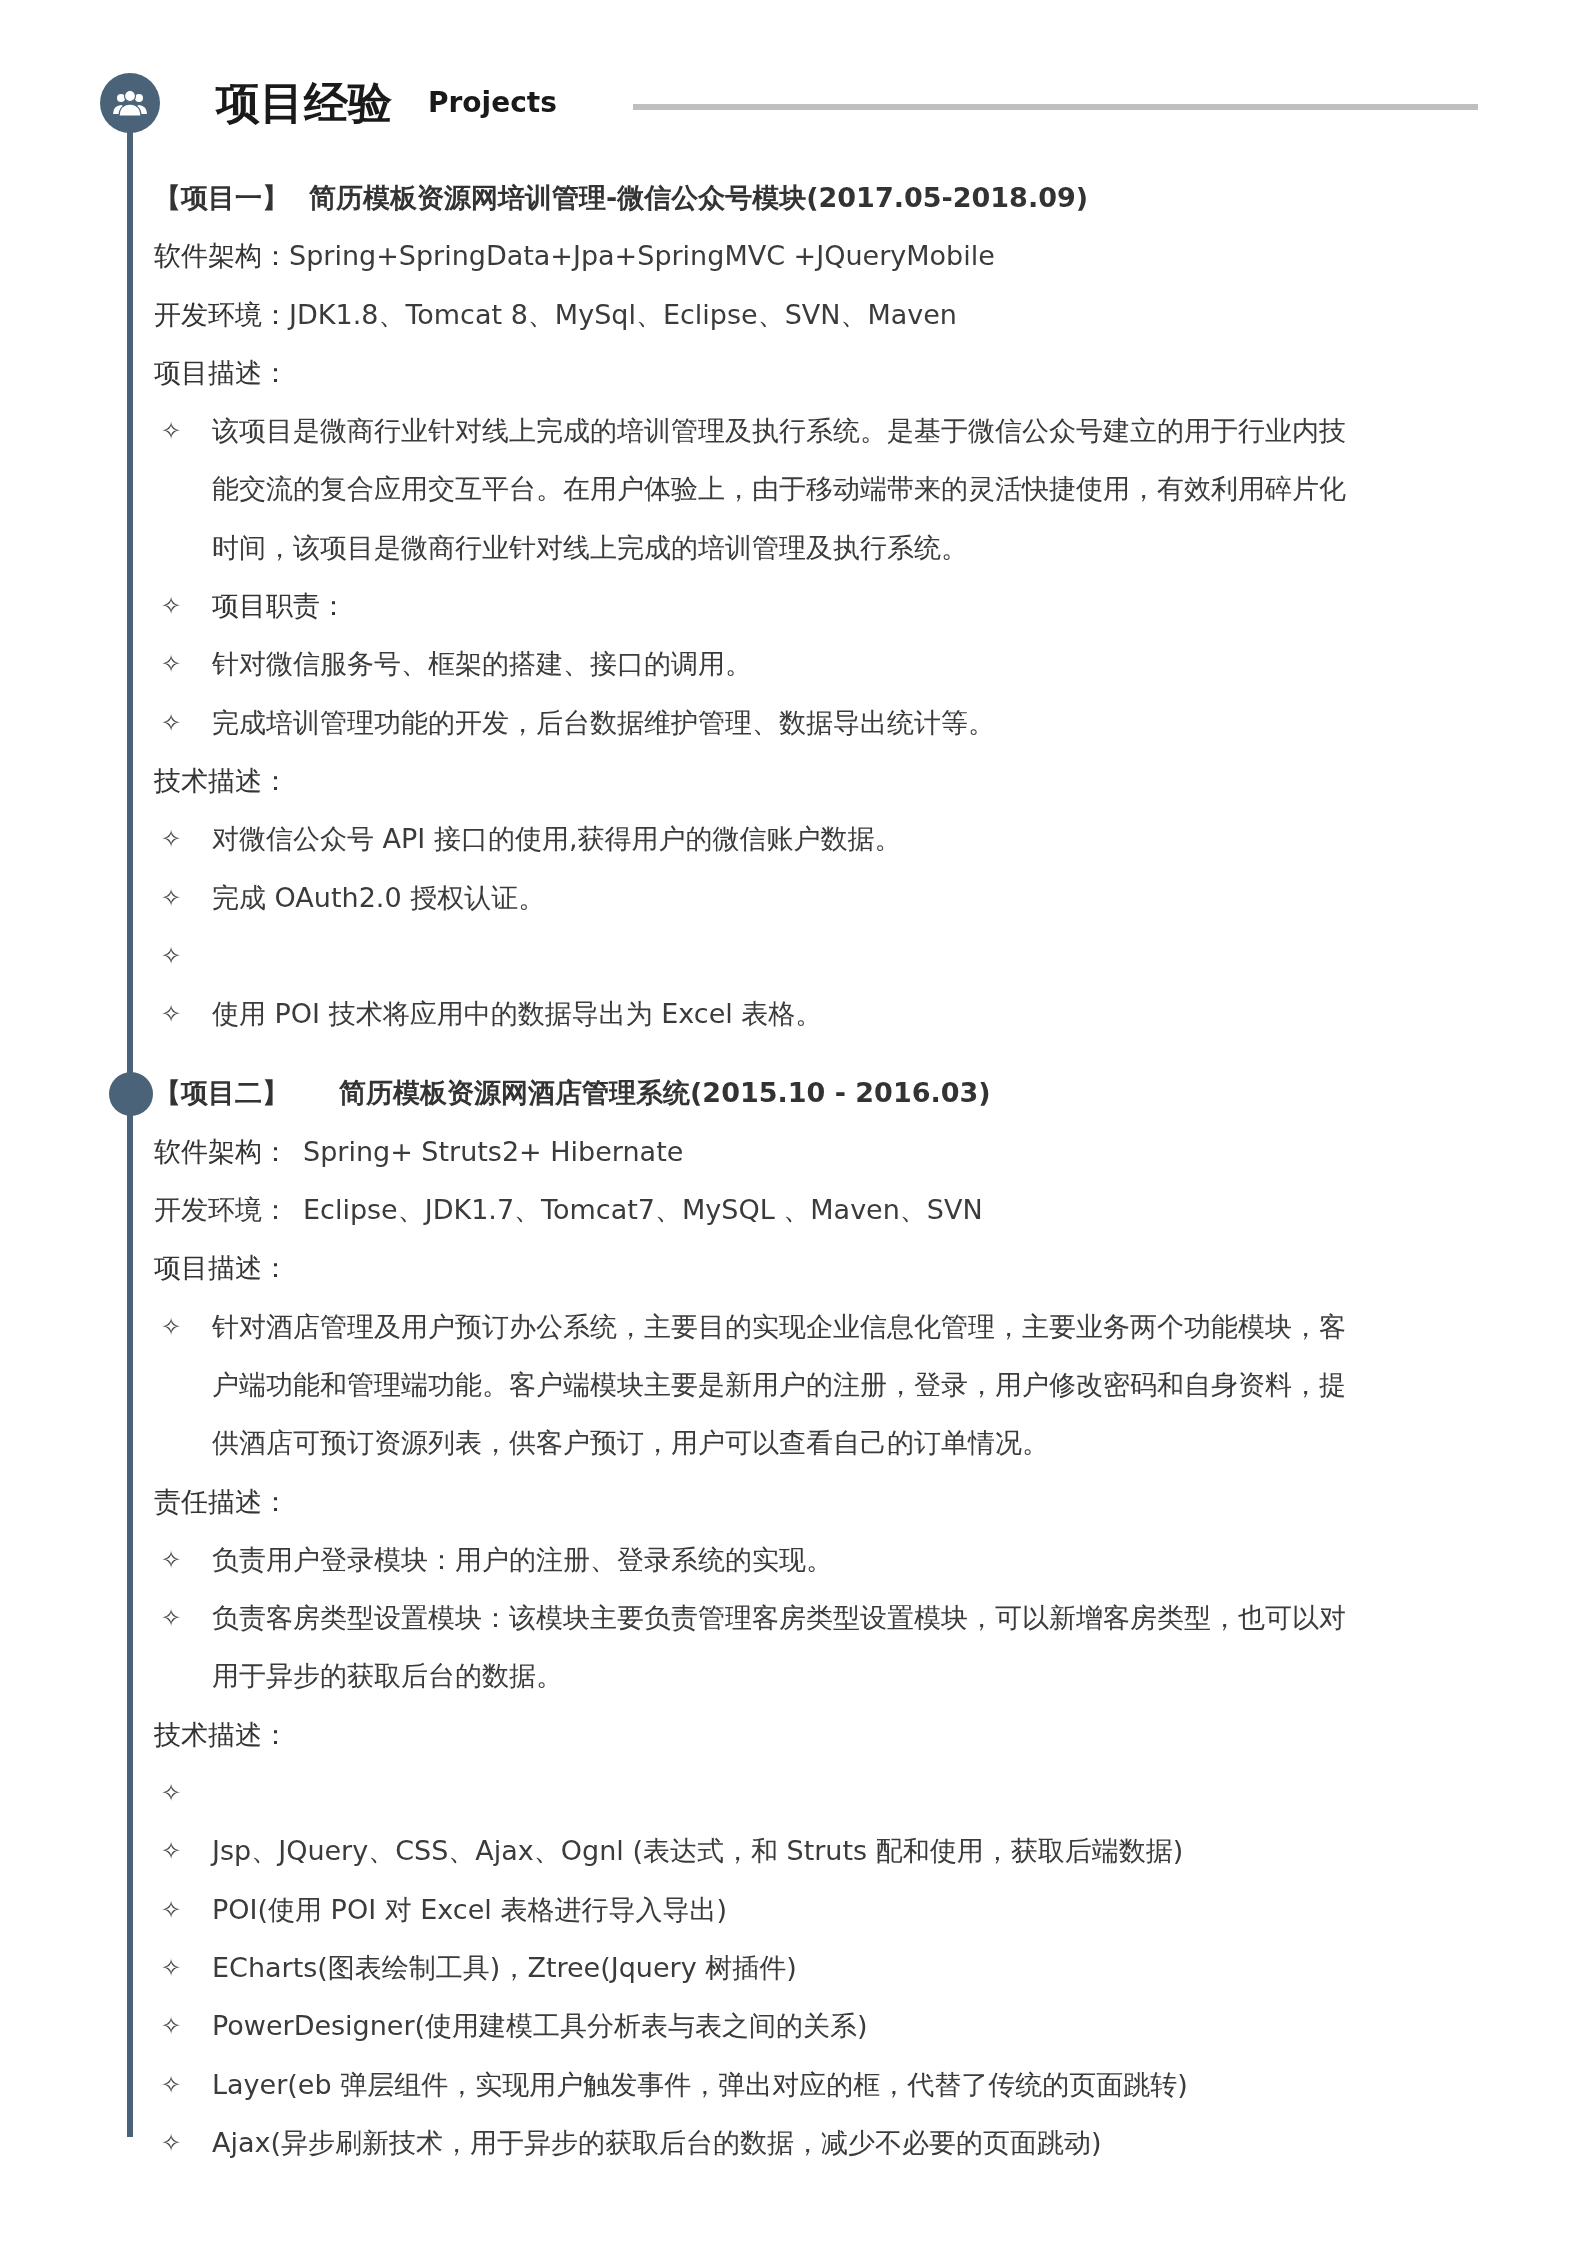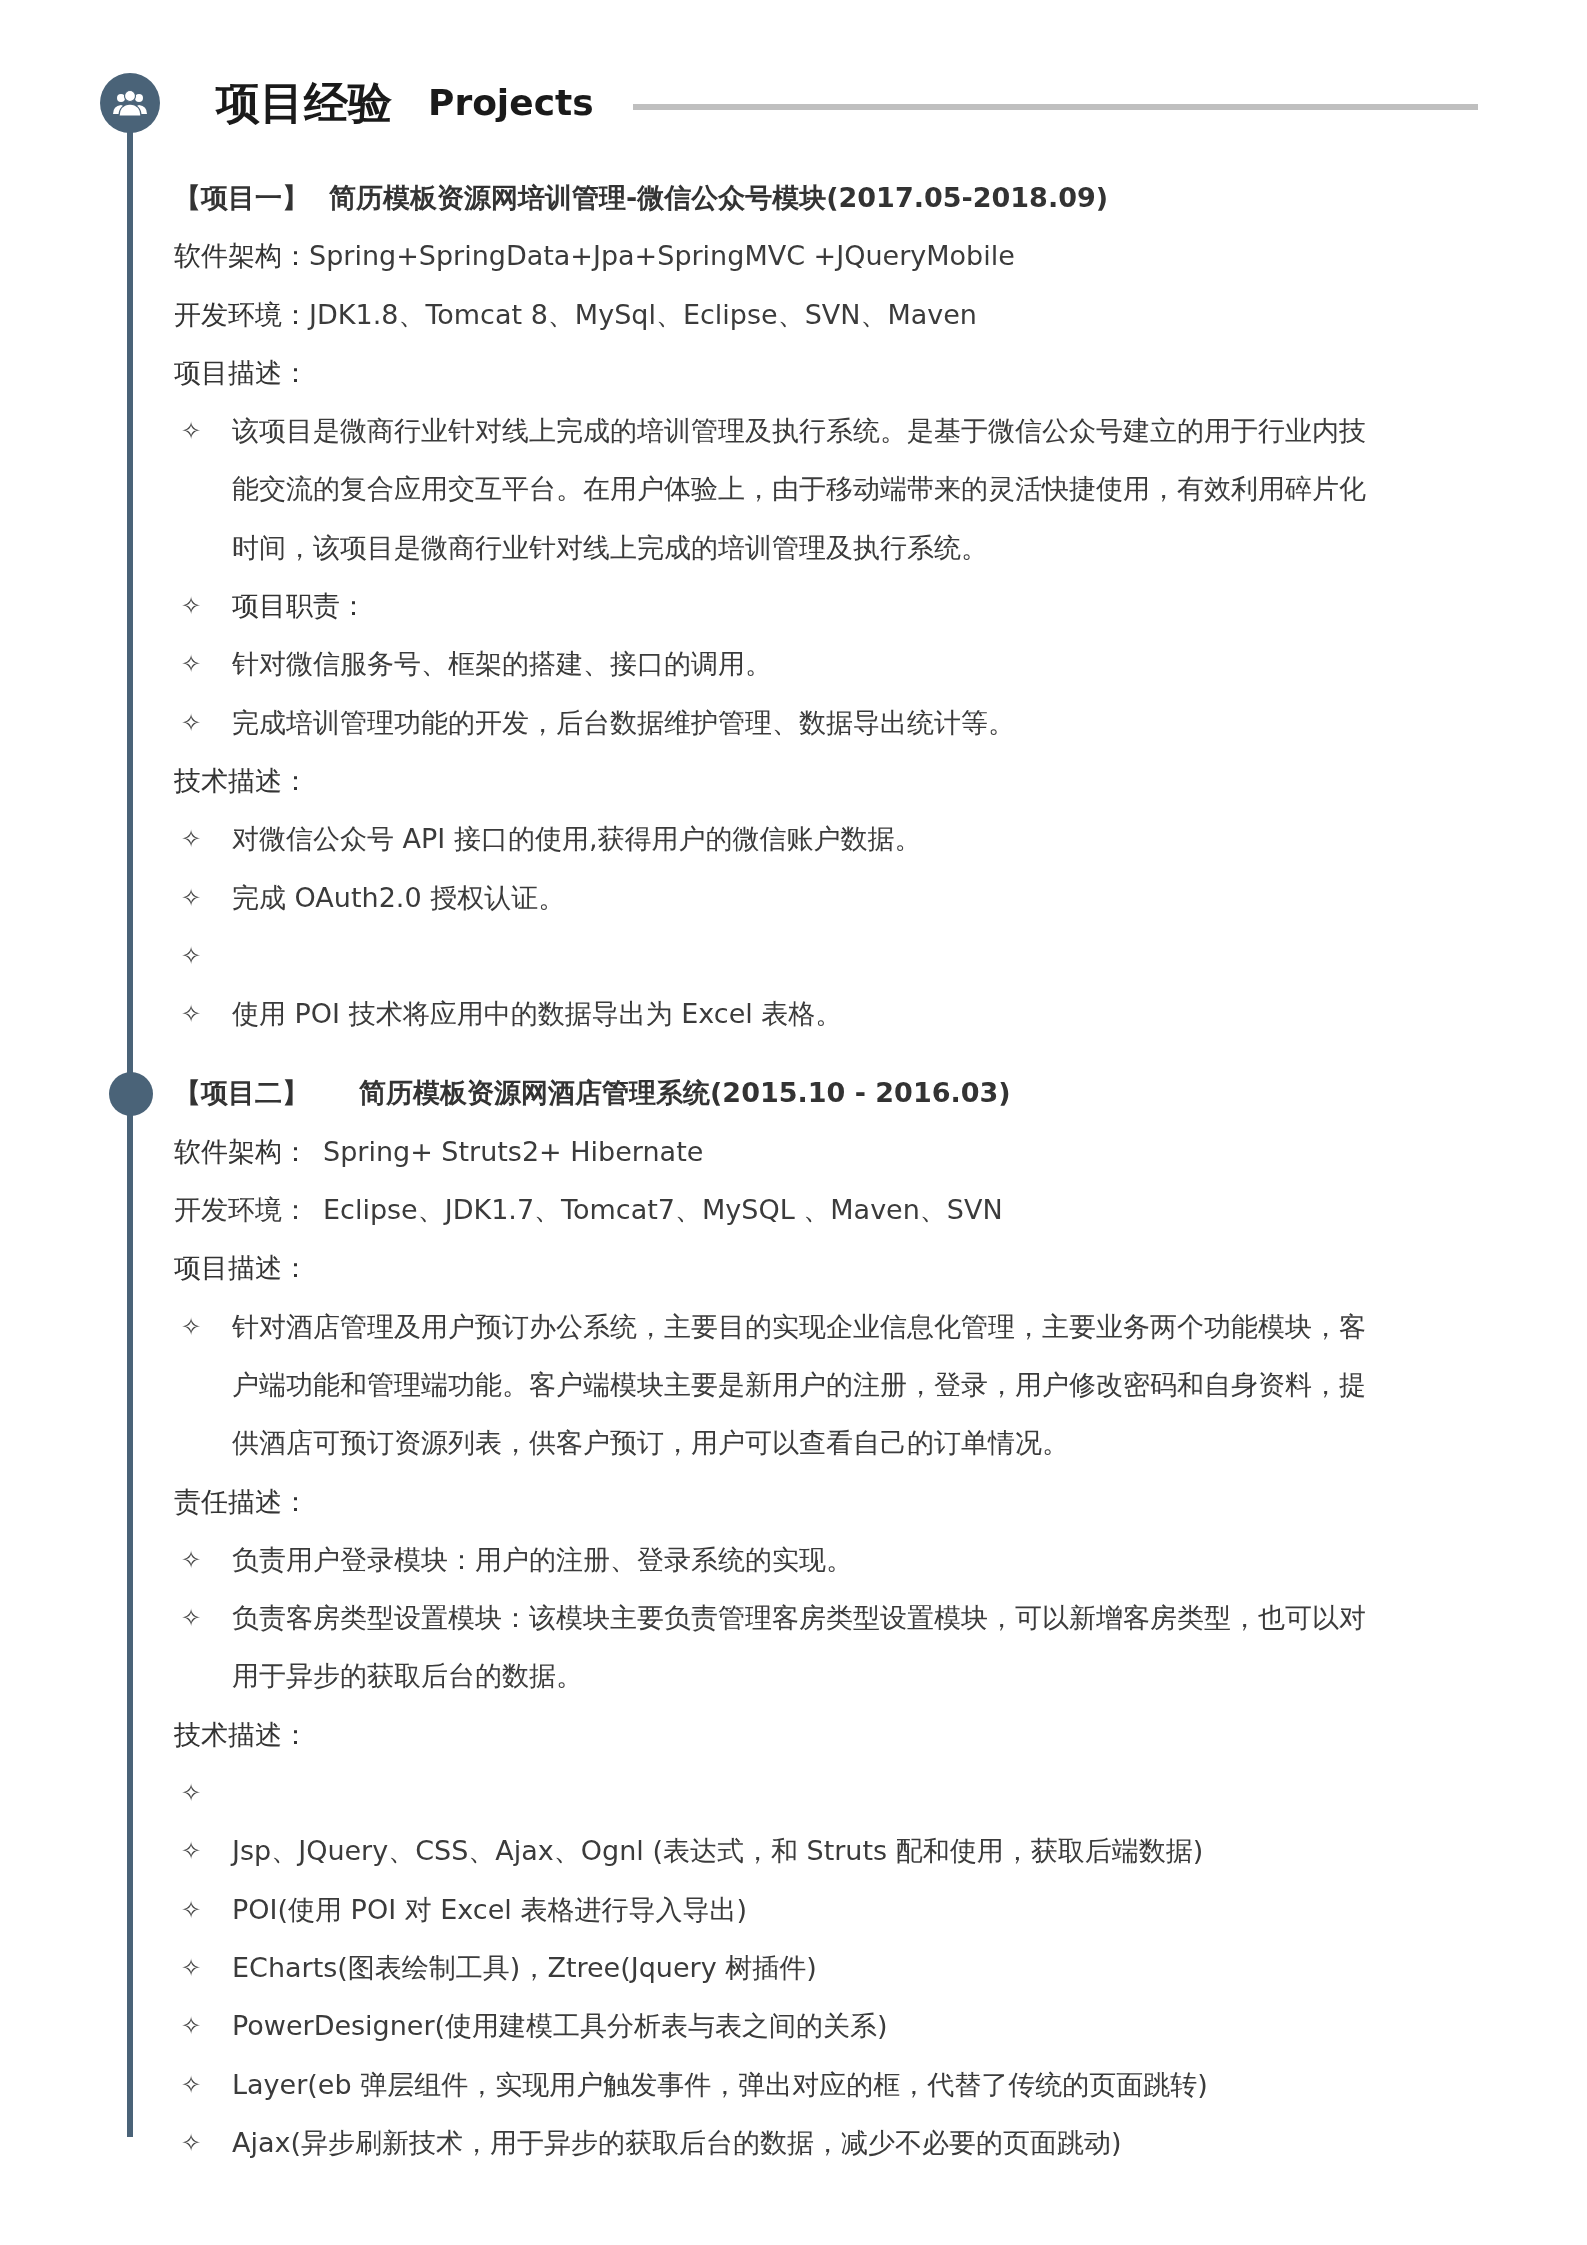--- a/index.html
+++ b/index.html
@@ -3,23 +3,23 @@
 <meta charset="utf-8">
 <style>
   html, body { margin: 0; padding: 0; background: #ffffff; }
   body { width: 1587px; height: 2245px; position: relative; overflow: hidden;
          font-family: "DejaVu Sans", "Liberation Sans", sans-serif; color: #3b3b3b; }
   .timeline-line { position: absolute; left: 127px; top: 103px; width: 6px; height: 2034px; background: #4a6378; }
   .circle-main { position: absolute; left: 100px; top: 73px; width: 60px; height: 60px; border-radius: 50%; background: #4a6378;
                  display: flex; align-items: center; justify-content: center; }
   .circle-small { position: absolute; left: 109px; top: 1072px; width: 44px; height: 44px; border-radius: 50%; background: #4a6378; }
   .section-title { position: absolute; left: 183px; top: 78px; font-size: 44px; font-weight: bold; color: #1a1a1a; line-height: 50px; white-space: nowrap; margin-left: 33px; }
-  .section-title-en { position: absolute; left: 428px; top: 78px; font-size: 36px; font-weight: bold; color: #1a1a1a; line-height: 50px; white-space: nowrap; }
+  .section-title-en { position: absolute; left: 428px; top: 78px; font-size: 28px; font-weight: bold; color: #1a1a1a; line-height: 50px; white-space: nowrap; }
   .header-rule { position: absolute; left: 633px; top: 104px; width: 845px; height: 6px; background: #bfbfbf; }
-  .content { position: absolute; left: 174px; top: 169px; width: 1300px; }
+  .content { position: absolute; left: 154px; top: 169px; width: 1300px; }
   .line { height: 58.3px; line-height: 58.3px; font-size: 27px; white-space: nowrap; position: relative; }
   .bold { font-weight: normal; color: #333333; }
   .proj-title { font-weight: bold; color: #333333; }
   .bullet { position: absolute; left: 2px; top: 0; width: 30px; text-align: center; font-size: 24px; color: #444; }
   .btext { position: absolute; left: 58px; }
   .cont { padding-left: 58px; }
   .gap { display: inline-block; }
 </style>
 </head>
 <body>

